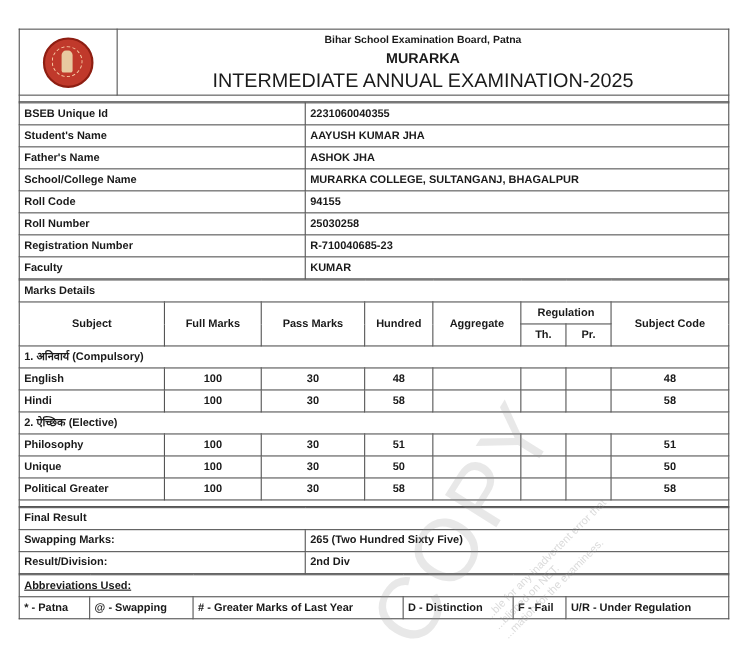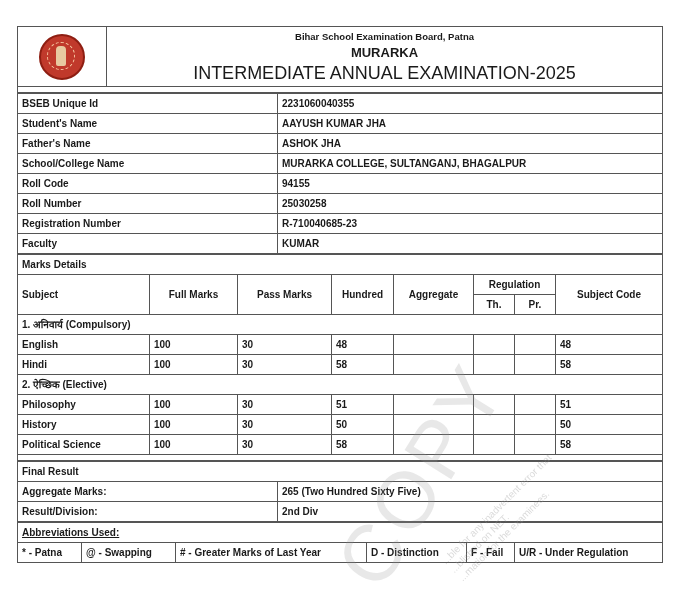--- a/index.html
+++ b/index.html
@@ -8,21 +8,21 @@
   .doc { position:absolute; left:17px; top:26px; width:646px; }
   table { border-collapse:collapse; width:646px; table-layout:fixed; }
   td, th { border:1px solid #555; font-size:10px; font-weight:bold; padding:0 4px; height:19px; line-height:19px; white-space:nowrap; overflow:hidden; }
   .hdr td { height:57px; }
   .logo-cell { width:80px; text-align:center; vertical-align:middle; }
   .title-cell { text-align:center; vertical-align:middle; line-height:normal; padding-top:2px; }
   .board { font-size:9.5px; font-weight:bold; margin-bottom:3px; }
   .res { font-size:13px; font-weight:bold; margin-bottom:3px; }
   .exam { font-size:18px; font-weight:normal; }
   .gap td { height:5px; padding:0; border-top:none; }
-  .c { text-align:left; }
+  .c { text-align:center; }
   .mh th { height:38px; line-height:13px; }
   .mh .sub { height:19px; }
   .abbr-title { text-align:left; text-decoration:underline; }
   .seal { width:42px; height:42px; border-radius:50%; background:#c0392b; border:2px solid #8e1e12; margin:0 auto; position:relative; }
   .seal::before { content:""; position:absolute; left:6px; top:6px; width:26px; height:26px; border-radius:50%; border:1px dashed #f5c6a0; }
   .seal::after { content:""; position:absolute; left:15px; top:10px; width:10px; height:20px; border-radius:4px 4px 2px 2px; background:#e8c9a0; }
   .watermark { position:absolute; left:300px; top:430px; font-size:80px; color:rgba(150,150,150,0.22); transform:rotate(-58deg); font-weight:normal; letter-spacing:4px; pointer-events:none; }
   .wm-small { position:absolute; left:430px; top:500px; font-size:10px; color:rgba(150,150,150,0.35); transform:rotate(-45deg); pointer-events:none; line-height:12px; white-space:nowrap; }
 </style>
 </head>
@@ -101,21 +101,21 @@
       <col style="width:80px">
         <col style="width:41px">
         <col style="width:41px">
         <col>
     </colgroup>
     <tbody id="marks-body">
       <tr>
         <td colspan="8">Marks Details</td>
       </tr>
       <tr class="mh">
-        <th rowspan="2" style="text-align:left">Subject</th>
+        <th rowspan="2" style="text-align:center">Subject</th>
         <th rowspan="2">Full Marks</th>
         <th rowspan="2">Pass Marks</th>
         <th rowspan="2">Hundred</th>
         <th rowspan="2">Aggregate</th>
         <th colspan="2" class="sub">Regulation</th>
         <th rowspan="2">Subject Code</th>
       </tr>
       <tr>
         <th class="sub">Th.</th>
         <th class="sub">Pr.</th>
@@ -150,31 +150,31 @@
           <td>Philosophy</td>
           <td class="c">100</td>
           <td class="c">30</td>
           <td class="c">51</td>
           <td class="c"></td>
           <td class="c"></td>
           <td class="c"></td>
           <td class="c">51</td>
         </tr>
         <tr>
-          <td>History</td>
+          <td>Unique</td>
           <td class="c">100</td>
           <td class="c">30</td>
           <td class="c">50</td>
           <td class="c"></td>
           <td class="c"></td>
           <td class="c"></td>
           <td class="c">50</td>
         </tr>
         <tr>
-          <td>Political Science</td>
+          <td>Political Greater</td>
           <td class="c">100</td>
           <td class="c">30</td>
           <td class="c">58</td>
           <td class="c"></td>
           <td class="c"></td>
           <td class="c"></td>
           <td class="c">58</td>
         </tr>
       </tbody>
   </table>
@@ -189,21 +189,21 @@
   <table>
     <colgroup>
         <col style="width:260px">
         <col>
       </colgroup>
     <tbody>
         <tr>
           <td colspan="2">Final Result</td>
         </tr>
     <tr>
-      <td>Aggregate Marks:</td>
+      <td>Swapping Marks:</td>
       <td>265 (Two Hundred Sixty Five)</td>
     </tr>
     <tr>
       <td>Result/Division:</td>
       <td>2nd Div</td>
     </tr>
   </tbody>
     </table>
 
   <table>

